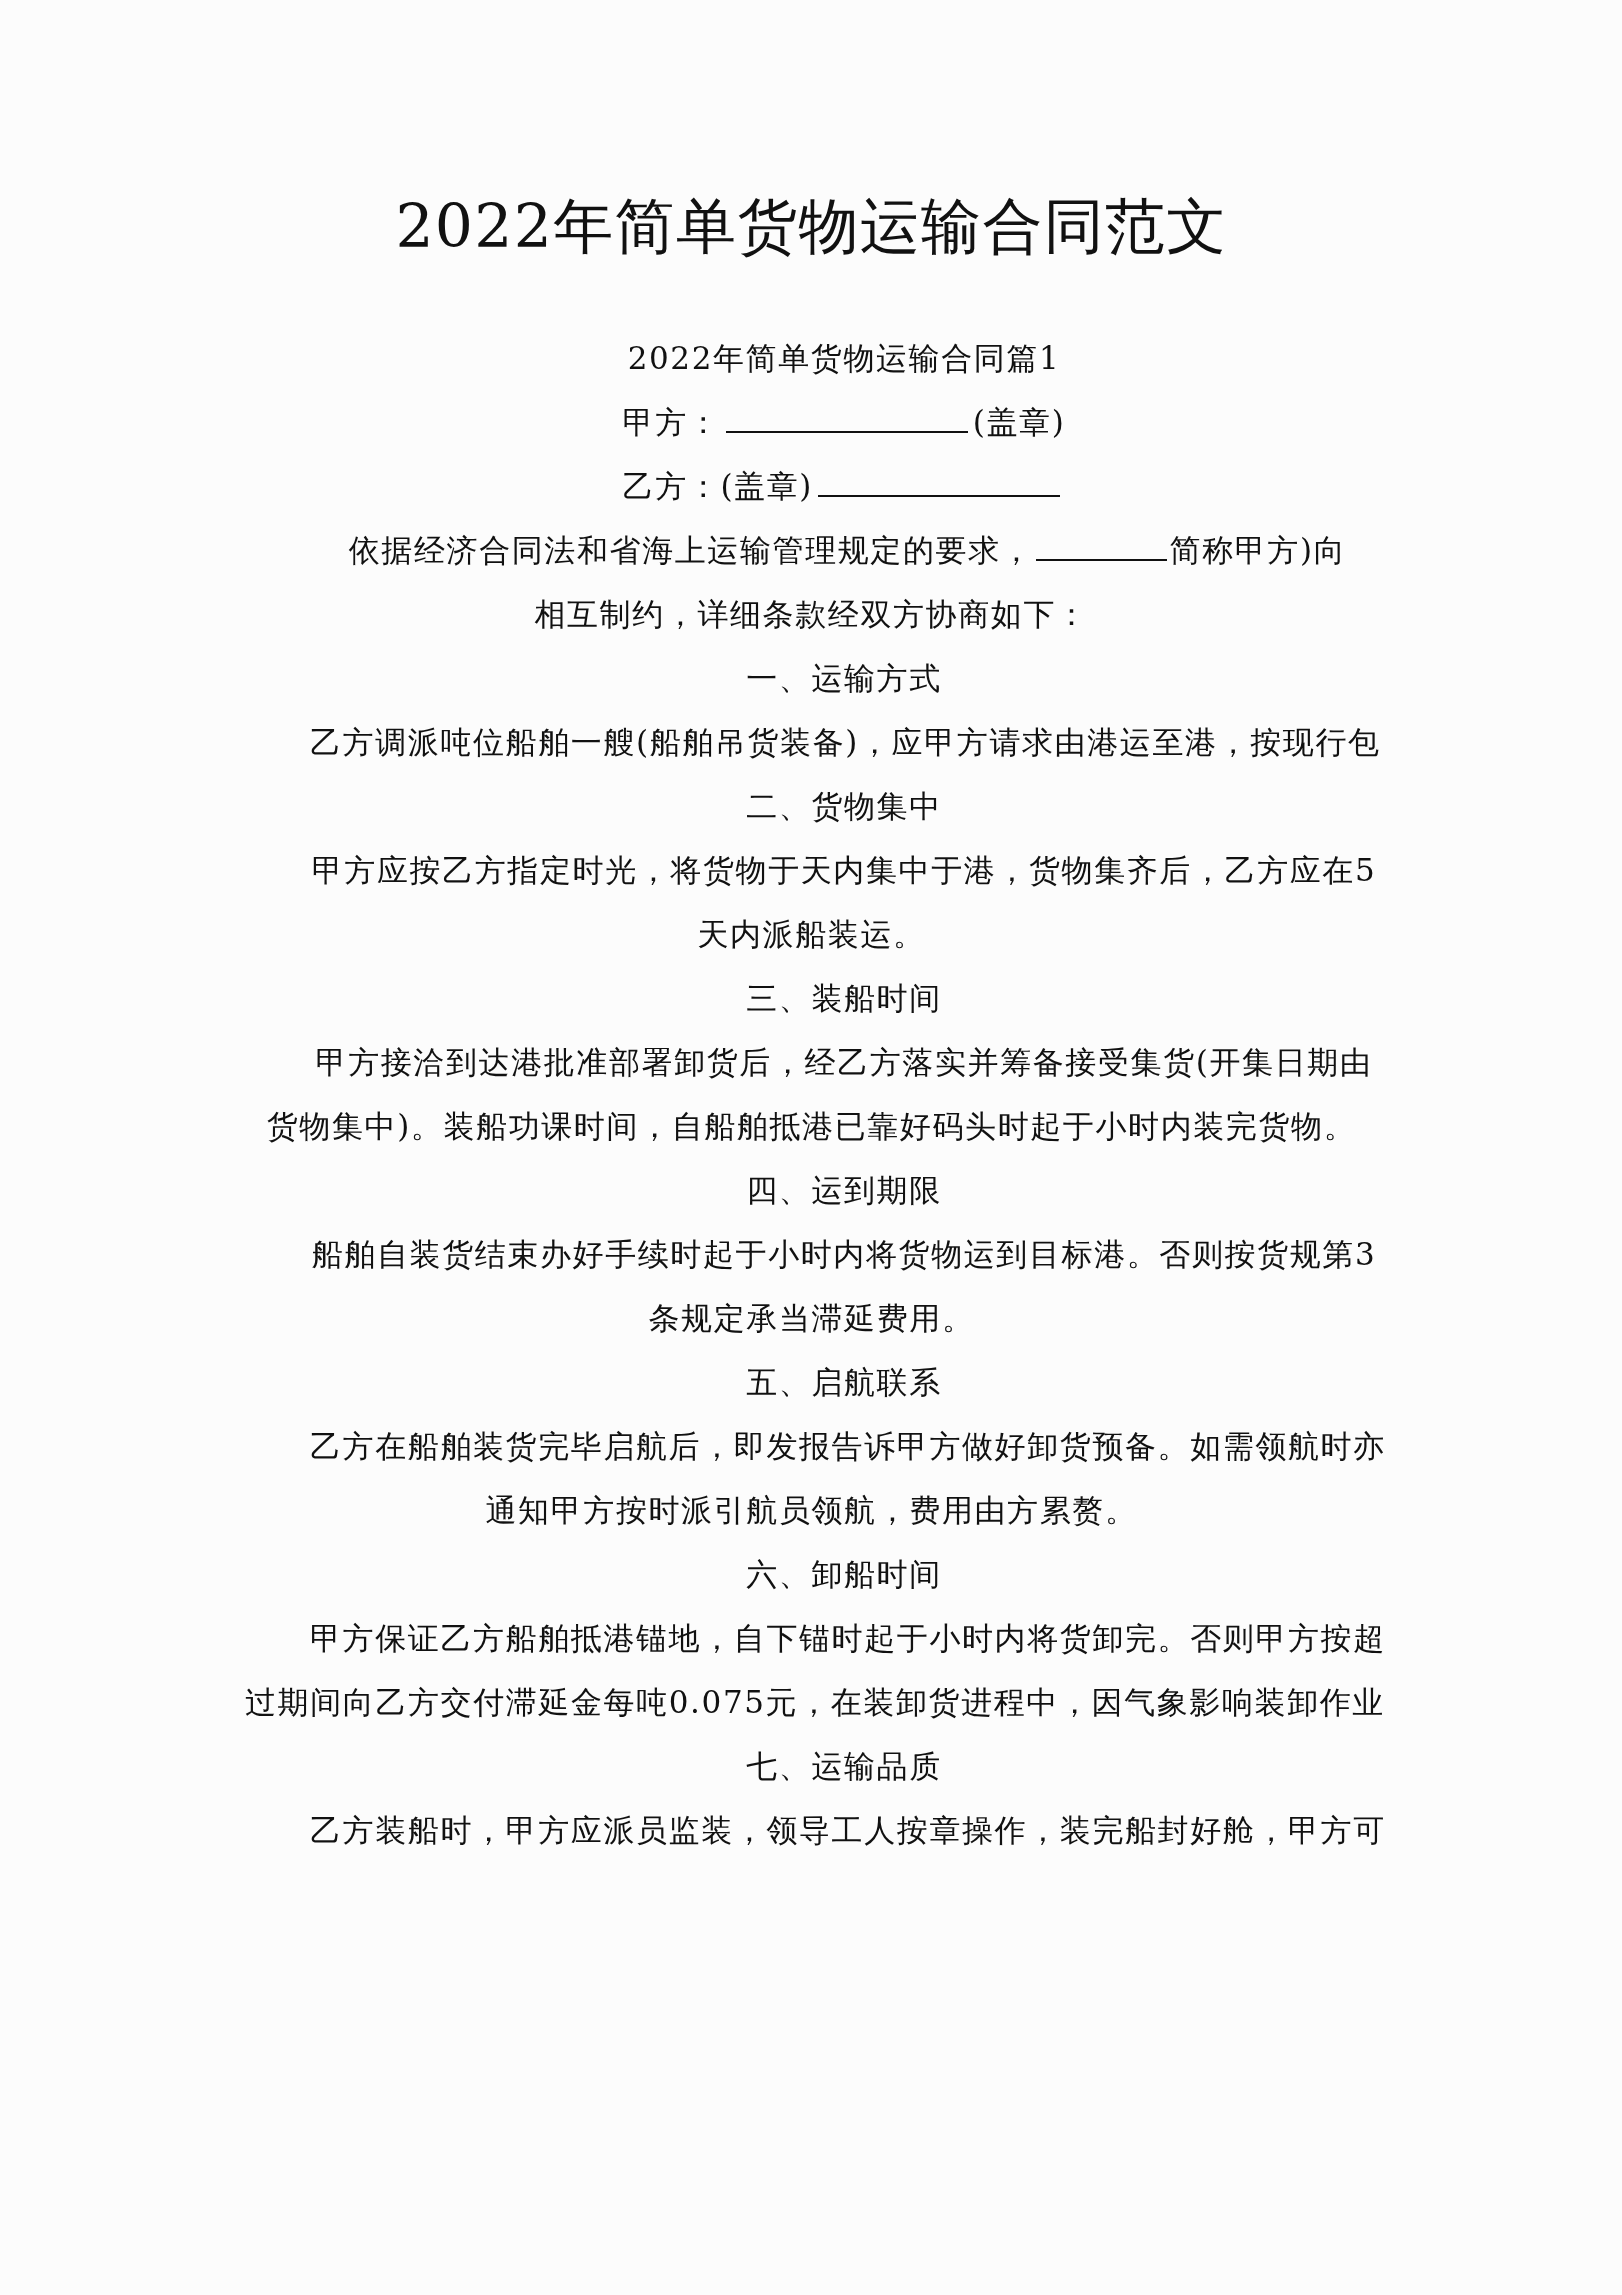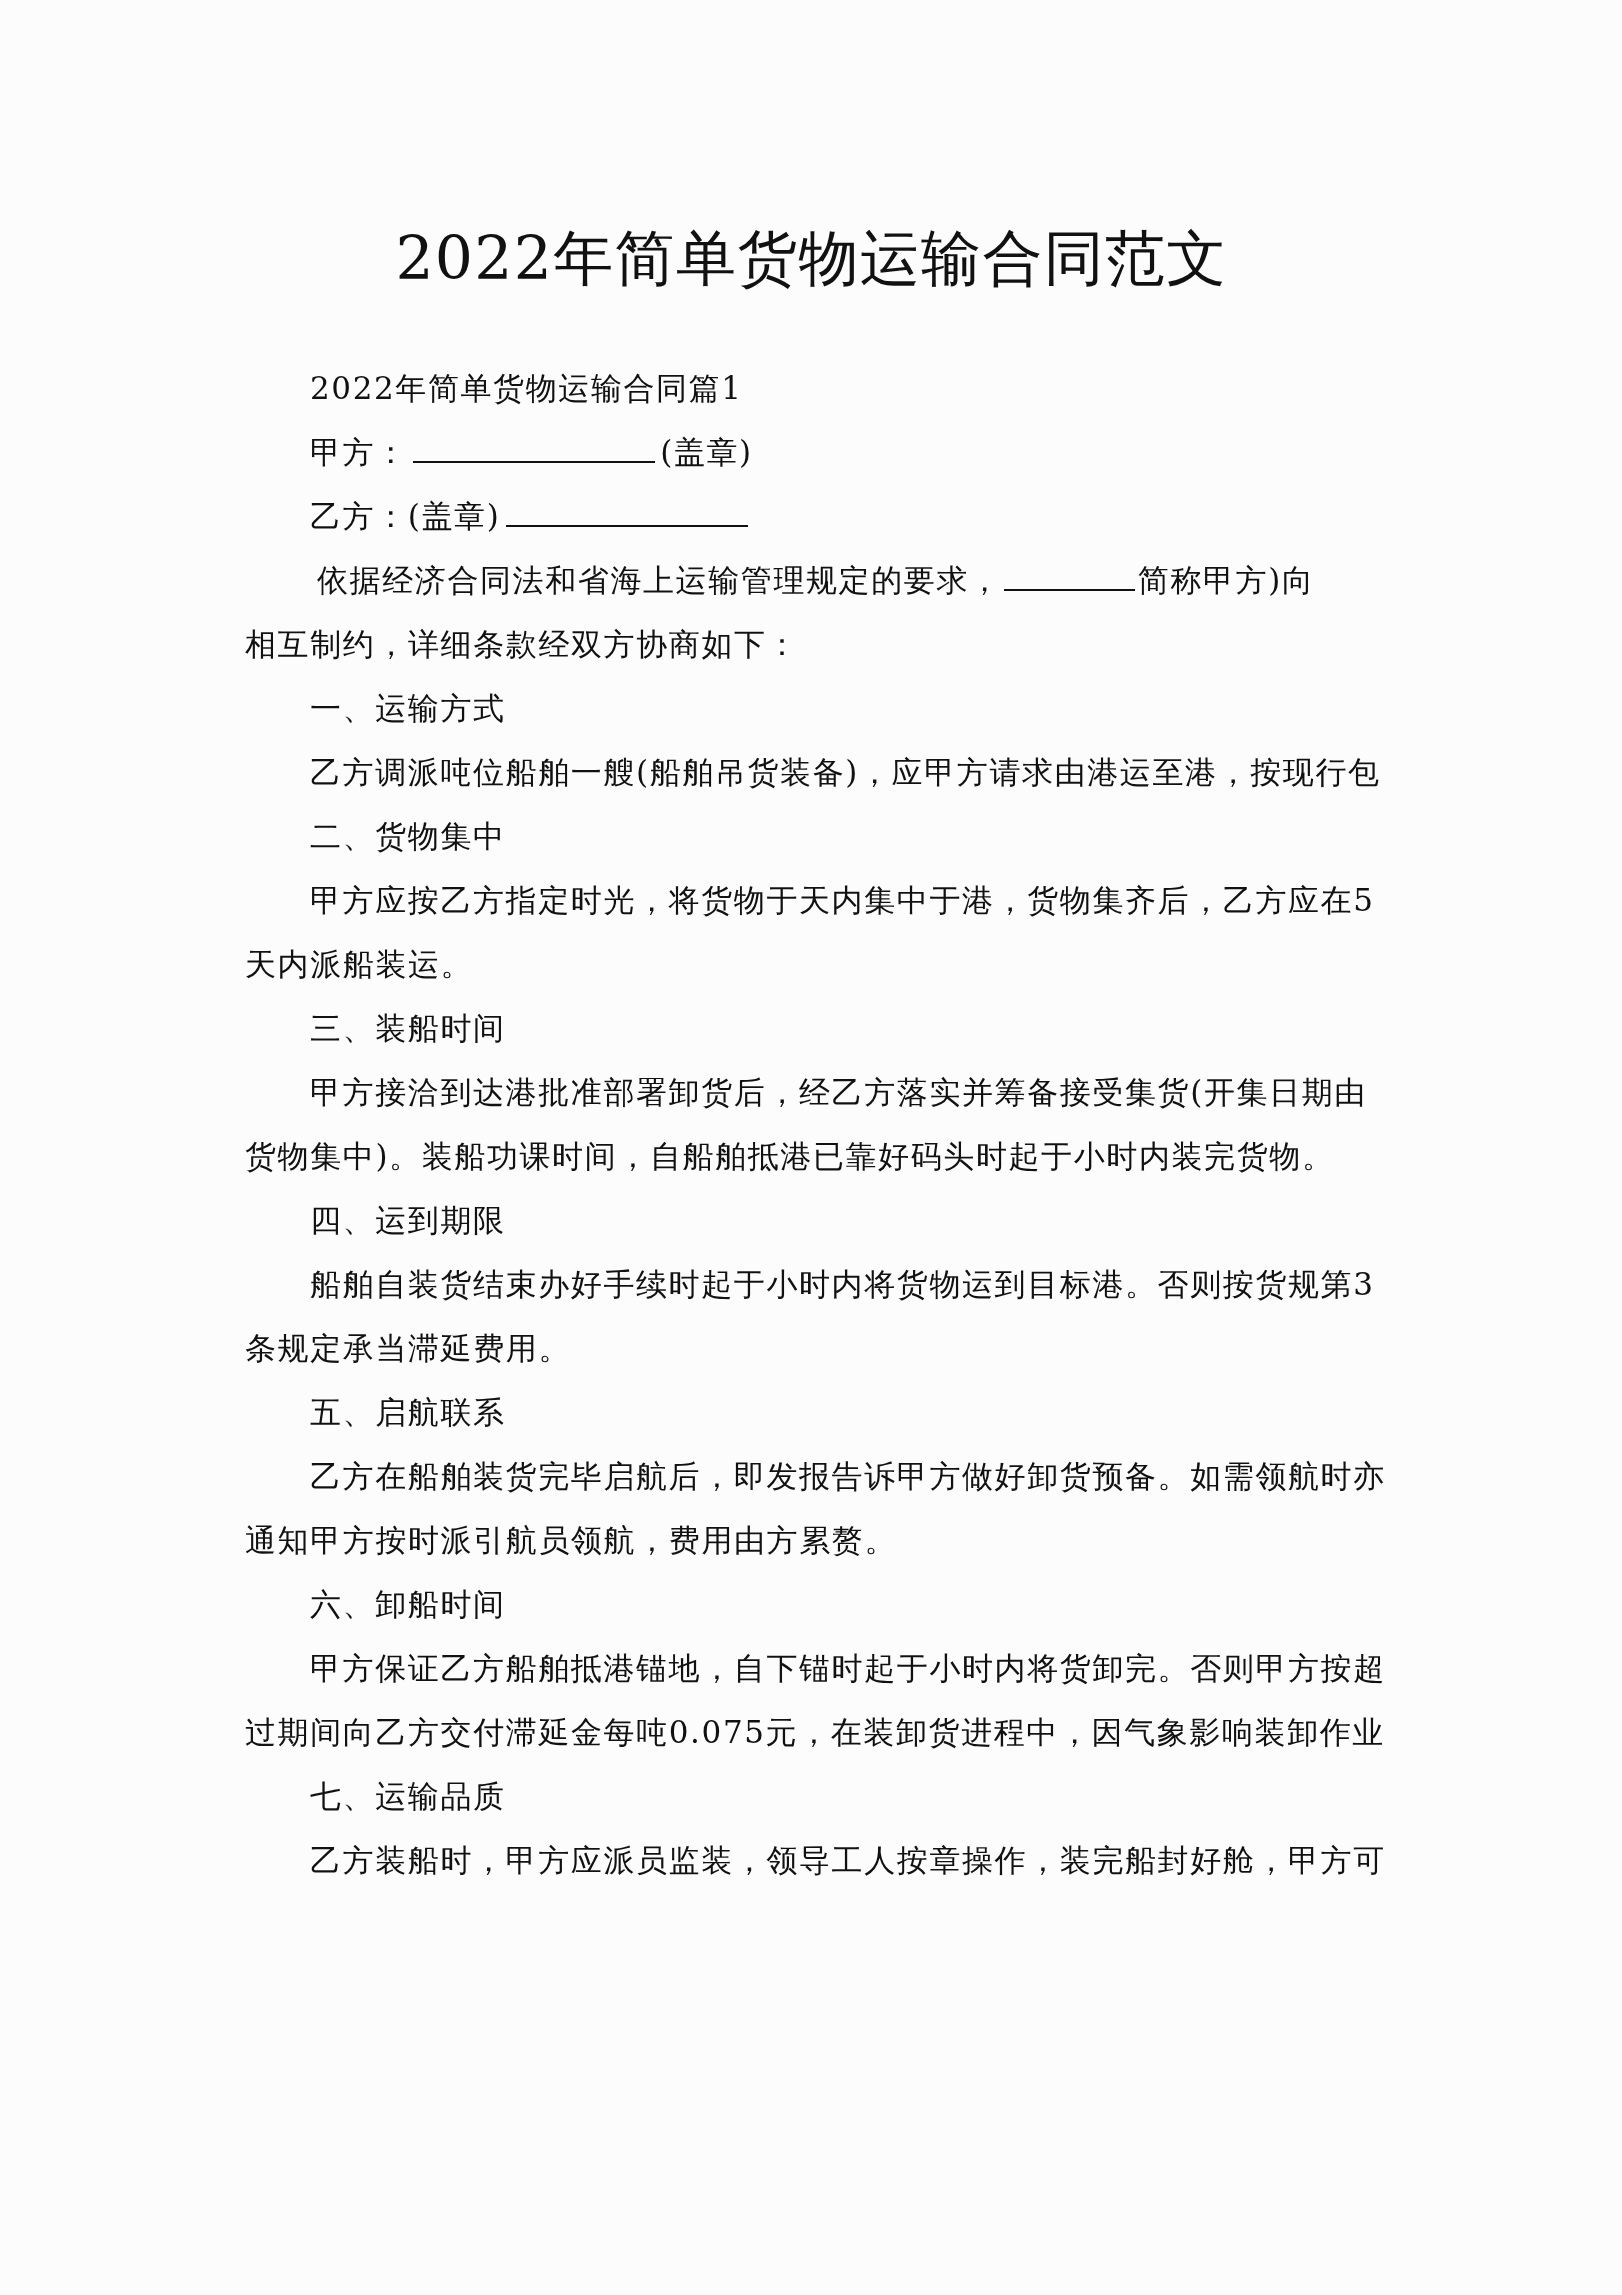--- a/index.html
+++ b/index.html
@@ -1,21 +1,21 @@
 <!DOCTYPE html>
 <html style="font-size:10.5px"><head>
 <meta charset="utf-8">
 <style>
   html, body { margin: 0; padding: 0; background: #fcfcfc; }
   body { width: 1623px; height: 2295px; position: relative; overflow: hidden;
          font-family: "DejaVu Serif", "Liberation Serif", serif; color: #111; }
   .page { position: absolute; left: 0; top: 0; width: 1623px; height: 2295px; background: #fcfcfc; }
-  .title { position: absolute; top: 212px; left: 0; width: 1623px; text-align: center;
+  .title { position: absolute; top: 180px; left: 0; width: 1623px; text-align: center;
            font-size: 60px; line-height: 92px; letter-spacing: 1.3px; }
-  .body { position: absolute; top: 356px; left: 245px; width: 1133px; }
+  .body { position: absolute; top: 326px; left: 245px; width: 1133px; text-align: center; }
   .line { font-size: 31px; line-height: 64px; height: 64px; white-space: nowrap; overflow: visible; letter-spacing: 1.6px; }
   .indent { padding-left: 65px; }
   .indent2 { padding-left: 72px; }
   .blank { display: inline-block; border-bottom: 2px solid #111; height: 26px; vertical-align: baseline; }
   .b-long { width: 242px; margin: 0 5.2px; }
   .b-short { width: 131px; margin: 0 2.6px; }
   .b-short0 { width: 131px; margin-right: 2.6px; }
   .heading { }
 </style>
 </head>

